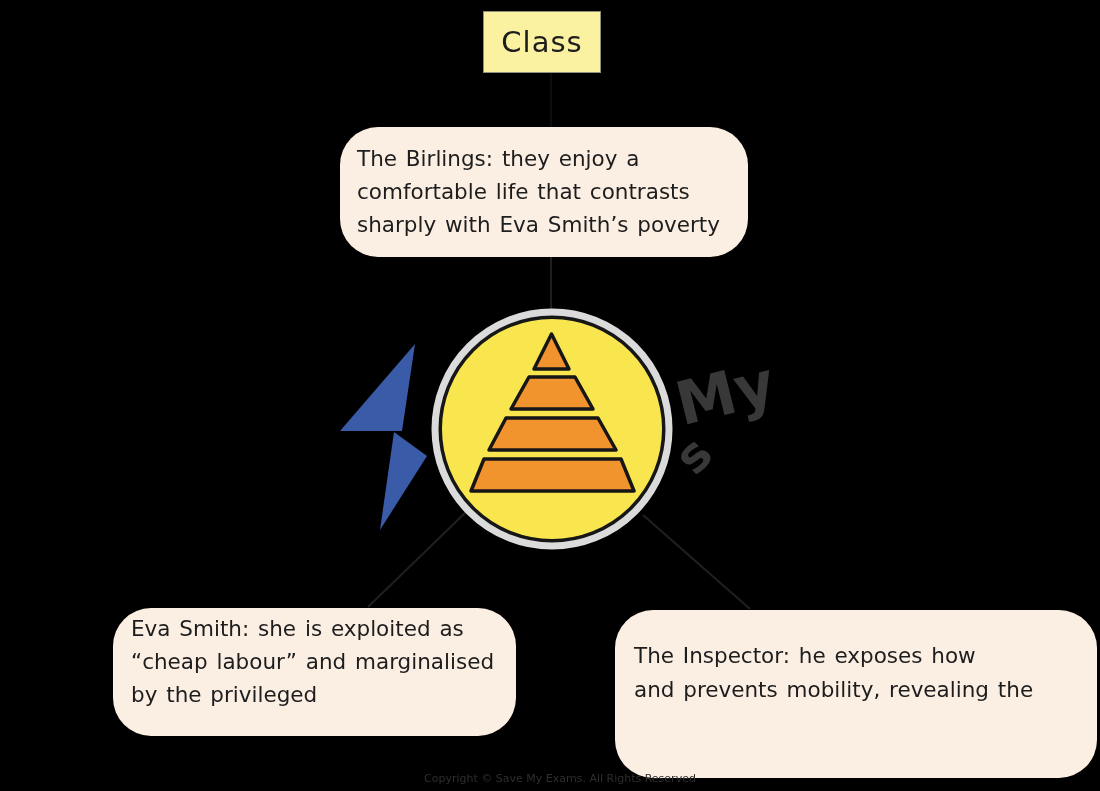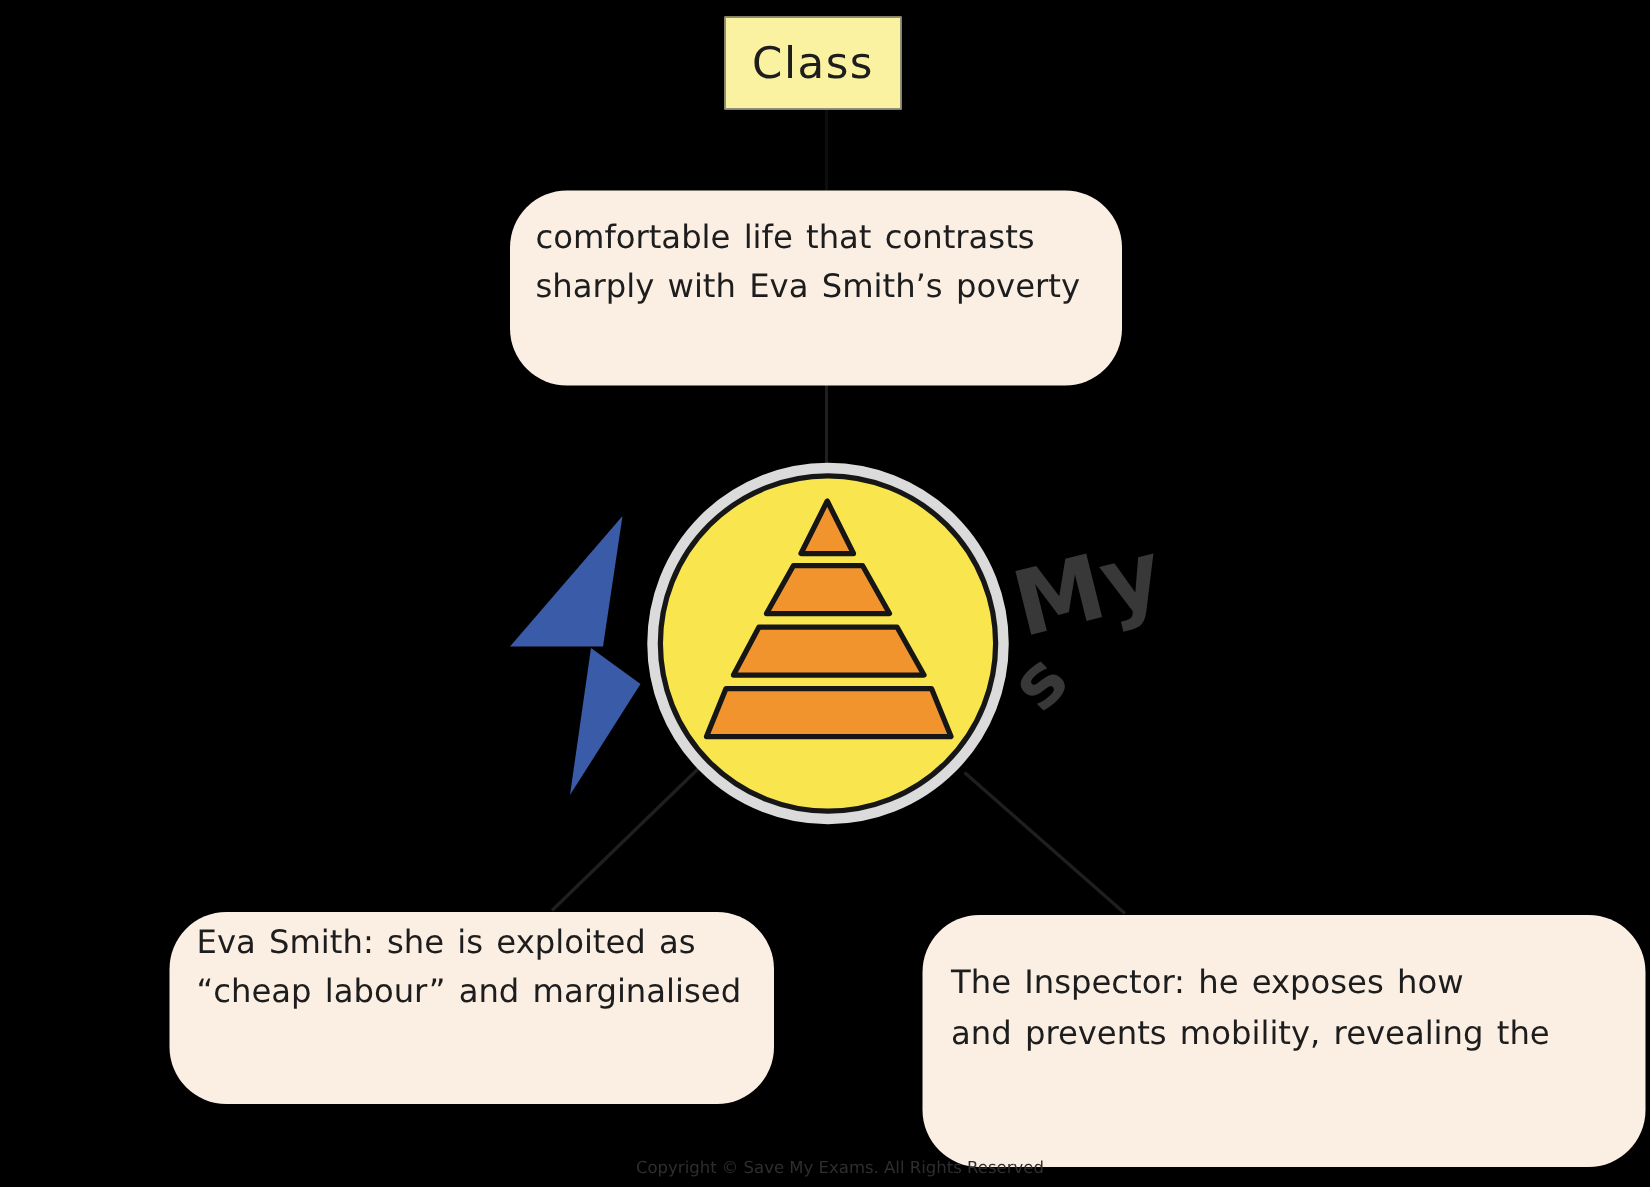--- a/index.html
+++ b/index.html
@@ -63,27 +63,29 @@
         <polygon points="484,459 621,459 634,491 471,491" fill="#F2942D"></polygon>
       </g>
     </g>
   </svg>
 
   <div class="title-box">
     <span>Class</span>
   </div>
 
   <div class="bubble bubble-top">
+    <div class="ln">The Birlings: they enjoy a</div>
     <div class="ln">comfortable life that contrasts</div>
     <div class="ln">sharply with Eva Smith’s poverty</div>
   </div>
 
   <div class="bubble bubble-left">
     <div class="ln">Eva Smith: she is exploited as</div>
     <div class="ln">“cheap labour” and marginalised</div>
+    <div class="ln">by the privileged</div>
   </div>
 
   <div class="bubble bubble-right">
     <div class="ln">The Inspector: he exposes how</div>
     <div class="ln">and prevents mobility, revealing the</div>
   </div>
 
   <div class="footer">Copyright © Save My Exams. All Rights Reserved</div>
 
 </div>

